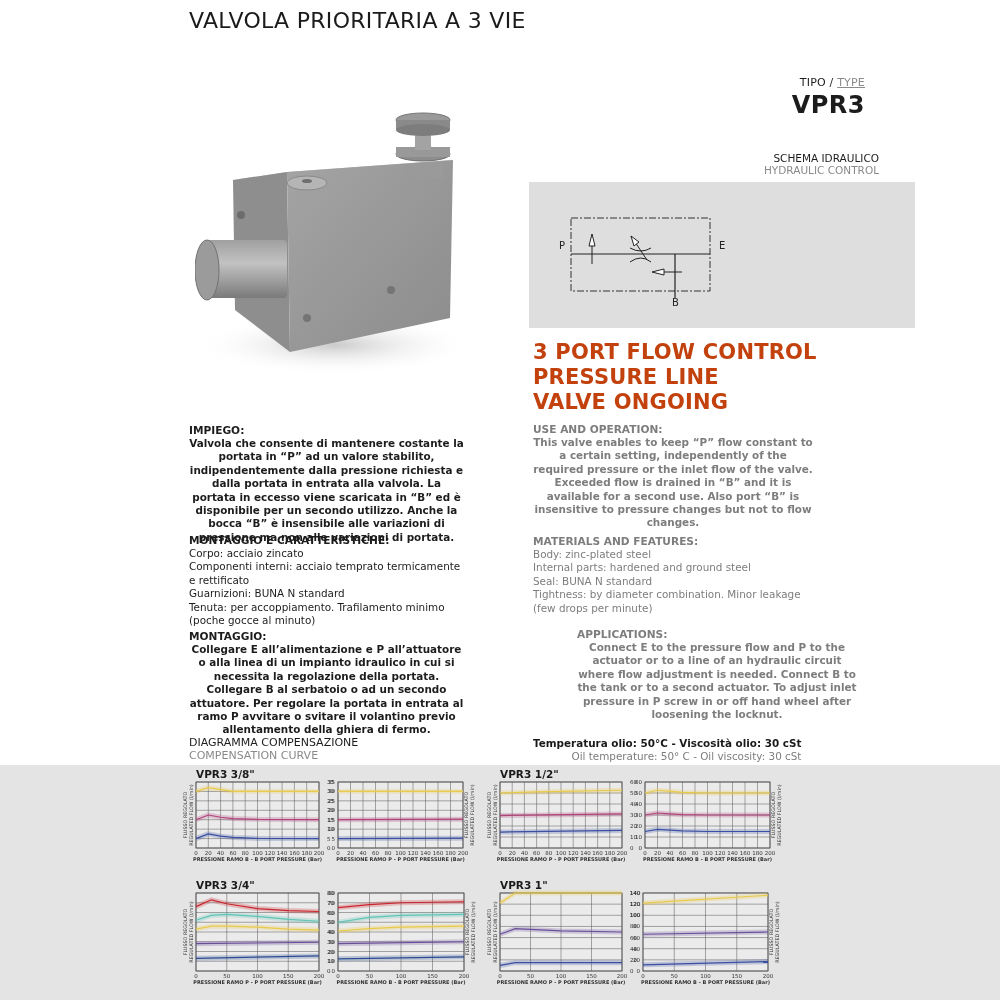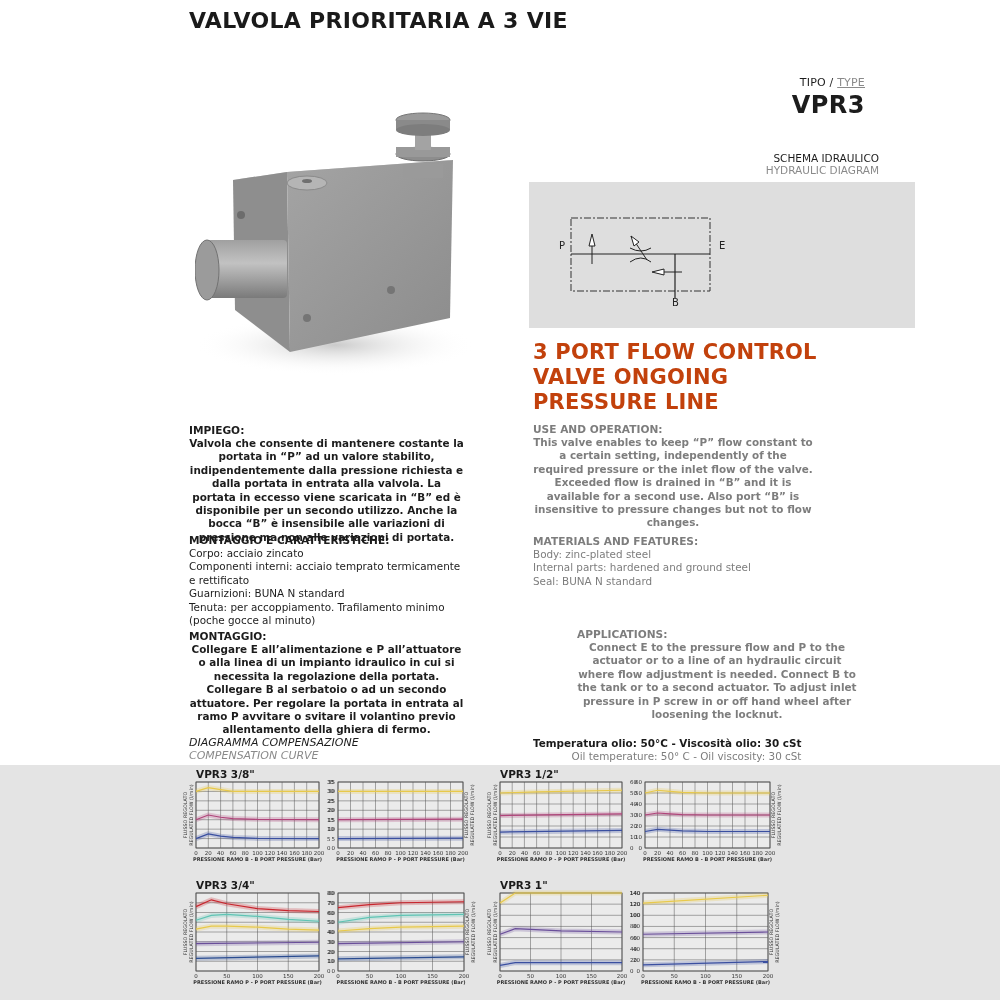--- a/index.html
+++ b/index.html
@@ -1,20 +1,20 @@
 <!DOCTYPE html>
 <html><head>
 <meta charset="utf-8">
 <style>
   * { box-sizing: border-box; margin: 0; padding: 0; }
   html, body { width: 1000px; height: 1000px; background: #ffffff; overflow: hidden; }
   body { position: relative; font-family: "DejaVu Sans", sans-serif; color: #1c1c1c; }
   .abs { position: absolute; }
 
-  #main-title { left: 189px; top: 8px; font-size: 22px; font-weight: bold; letter-spacing: 0.3px; color: #1a1a1a; }
+  #main-title { left: 189px; top: 8px; font-size: 22px; font-weight: normal; letter-spacing: 0.3px; color: #1a1a1a; }
 
   #type-block { right: 135px; top: 76px; text-align: right; }
   #type-block .tipo { font-size: 11px; letter-spacing: 0.2px; }
   #type-block .tipo .en { color: #8a8a8a; text-decoration: underline; }
   #type-block .code { font-size: 24px; font-weight: bold; margin-top: 2px; letter-spacing: 0.5px; }
 
   #schema-title { right: 121px; top: 152px; text-align: right; font-size: 10.5px; line-height: 12px; }
   #schema-title .en { color: #8a8a8a; }
 
   #diagram-box { left: 529px; top: 182px; width: 386px; height: 146px; background: #dedede; }
@@ -26,21 +26,21 @@
 
   .col-it { left: 189px; width: 275px; font-size: 10.4px; line-height: 13.4px; color: #1c1c1c; }
   .col-en { left: 533px; width: 280px; font-size: 10.4px; line-height: 13.4px; color: #7d7d7d; }
   .sect-h { font-weight: bold; font-size: 10.6px; line-height: 13px; }
   .col-en .sect-h { color: #7d7d7d; }
   .p { text-align: center; font-weight: bold; }
 
   #it-impiego { top: 424px; }
   #it-materiali { top: 534px; }
   #it-montaggio { top: 630px; }
-  #curve-title { left: 189px; top: 736px; font-size: 11px; line-height: 13px; font-style: italic; }
+  #curve-title { left: 189px; top: 736px; font-size: 11px; line-height: 13px; }
   #curve-title .en { color: #8a8a8a; }
 
   #en-use { top: 423px; }
   #en-materials { top: 535px; }
   #en-applications { top: 628px; margin-left: 44px; }
   #oil-block { left: 533px; top: 737px; font-size: 10.4px; line-height: 13px; }
   #oil-block .it { color: #1a1a1a; font-weight: bold; }
   #oil-block .en { color: #7d7d7d; text-align: right; }
 
   #charts-panel { left: 0; top: 765px; width: 1000px; height: 235px; background: #e4e4e4; }
@@ -53,21 +53,21 @@
 
 <div id="type-block" class="abs">
   <div class="tipo">
     <span>TIPO</span><span> / </span><span class="en">TYPE</span>
   </div>
   <div class="code">VPR3</div>
 </div>
 
 <div id="schema-title" class="abs">
   <div>SCHEMA IDRAULICO</div>
-  <div class="en">HYDRAULIC DIAGRAM</div>
+  <div class="en">HYDRAULIC CONTROL</div>
 </div>
 
 <div id="valve-photo" class="abs">
   <svg width="300" height="290" viewBox="0 0 300 290">
     <defs>
       <radialGradient id="shadow" cx="0.5" cy="0.5" r="0.5">
         <stop offset="0" stop-color="#bdbdbd" stop-opacity="0.8"></stop>
         <stop offset="1" stop-color="#ffffff" stop-opacity="0"></stop>
       </radialGradient>
       <linearGradient id="front" x1="0" y1="0" x2="1" y2="1">
@@ -126,22 +126,22 @@
     <line x1="132" y1="90" x2="153" y2="90" stroke="#222" stroke-width="1"></line>
     <polygon points="123,90 135,87 135,93" fill="#fff" stroke="#222" stroke-width="1"></polygon>
     <text x="30" y="67" font-size="10" fill="#222">P</text>
     <text x="190" y="67" font-size="10" fill="#222">E</text>
     <text x="143" y="124" font-size="10" fill="#222">B</text>
   </svg>
 </div>
 
 <div id="en-title" class="abs">
   <div>3 PORT FLOW CONTROL</div>
+  <div>PRESSURE LINE</div>
   <div>VALVE ONGOING</div>
-  <div>PRESSURE LINE</div>
 </div>
 
 <div id="it-impiego" class="abs col-it">
   <div class="sect-h">IMPIEGO:</div>
   <div class="p">Valvola che consente di mantenere costante la portata in “P” ad un valore stabilito, indipendentemente dalla pressione richiesta e dalla portata in entrata alla valvola. La portata in eccesso viene scaricata in “B” ed è disponibile per un secondo utilizzo. Anche la bocca “B” è insensibile alle variazioni di pressione ma non alle variazioni di portata.</div>
 </div>
 <div id="it-materiali" class="abs col-it">
   <div class="sect-h">MONTAGGIO E CARATTERISTICHE:</div>
   <div>Corpo: acciaio zincato</div>
   <div>Componenti interni: acciaio temprato termicamente e rettificato</div>
@@ -159,20 +159,21 @@
 
 <div id="en-use" class="abs col-en">
   <div class="sect-h">USE AND OPERATION:</div>
   <div class="p">This valve enables to keep “P” flow constant to a certain setting, independently of the required pressure or the inlet flow of the valve. Exceeded flow is drained in “B” and it is available for a second use. Also port “B” is insensitive to pressure changes but not to flow changes.</div>
 </div>
 <div id="en-materials" class="abs col-en">
   <div class="sect-h">MATERIALS AND FEATURES:</div>
   <div>Body: zinc-plated steel</div>
   <div>Internal parts: hardened and ground steel</div>
   <div>Seal: BUNA N standard</div>
+  <div>Tightness: by diameter combination. Minor leakage (few drops per minute)</div>
 </div>
 <div id="en-applications" class="abs col-en">
   <div class="sect-h">APPLICATIONS:</div>
   <div class="p">Connect E to the pressure flow and P to the actuator or to a line of an hydraulic circuit where flow adjustment is needed. Connect B to the tank or to a second actuator. To adjust inlet pressure in P screw in or off hand wheel after loosening the locknut.</div>
 </div>
 <div id="oil-block" class="abs">
   <div class="it">Temperatura olio: 50°C - Viscosità olio: 30 cSt</div>
   <div class="en">Oil temperature: 50° C - Oil viscosity: 30 cSt</div>
 </div>
 

